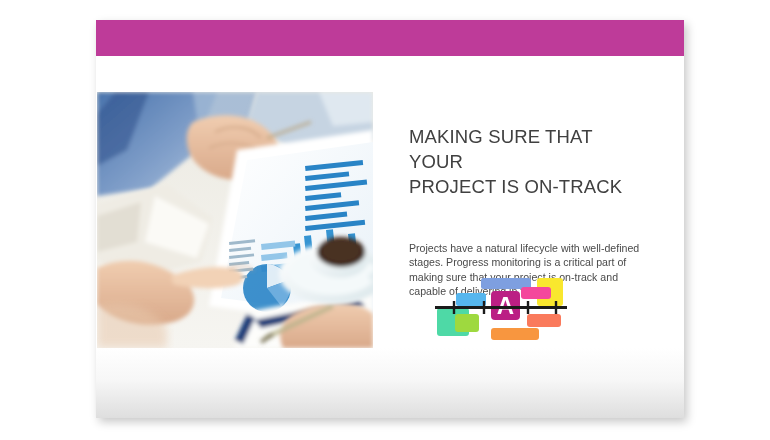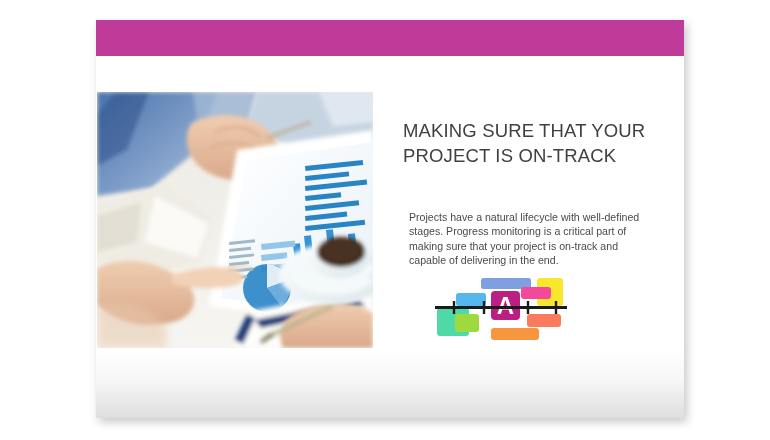--- a/index.html
+++ b/index.html
@@ -70,21 +70,21 @@
     top: 92px;
     width: 262px;
   }
 
   .slide-title {
     font-size: 18.5px;
     line-height: 25px;
     color: #404040;
     letter-spacing: 0.15px;
     font-weight: normal;
-    margin: 6px;
+    margin: 12px;
     white-space: pre-line;
   }
 
   .slide-body {
     margin: 12px;
     padding-top: 30px;
     font-size: 10.6px;
     line-height: 14.4px;
     color: #4a4a4a;
     white-space: pre-line;

